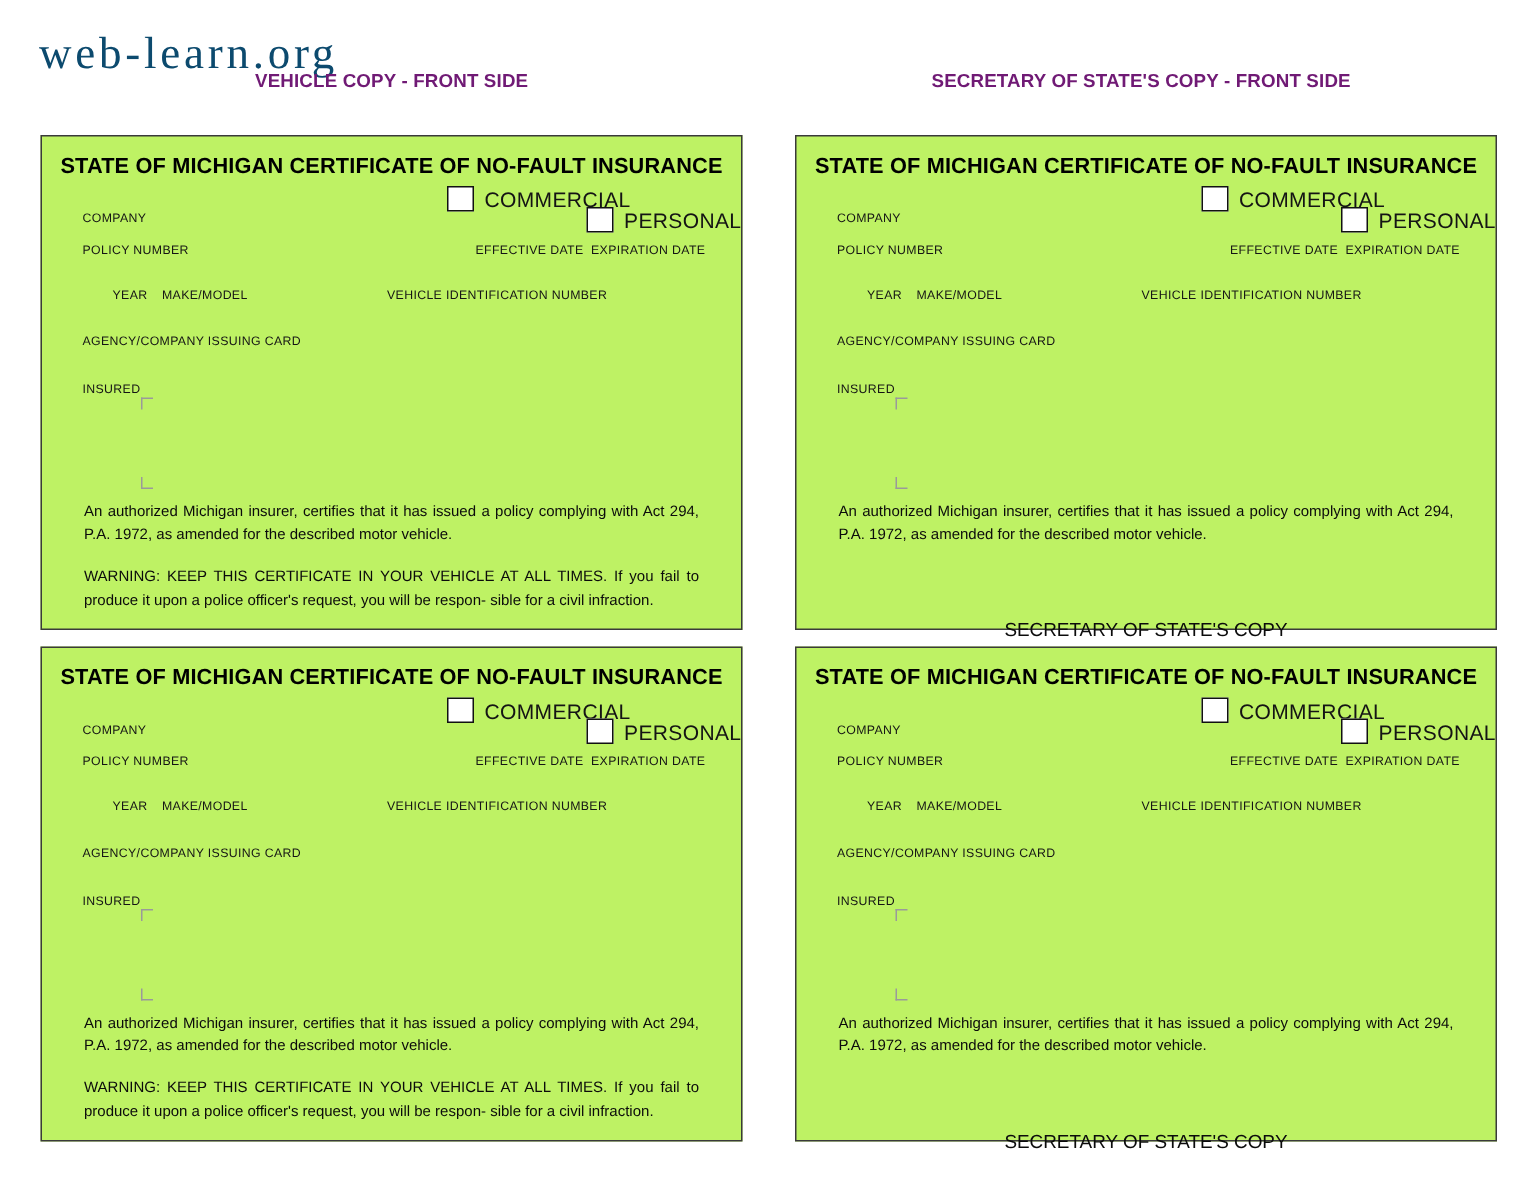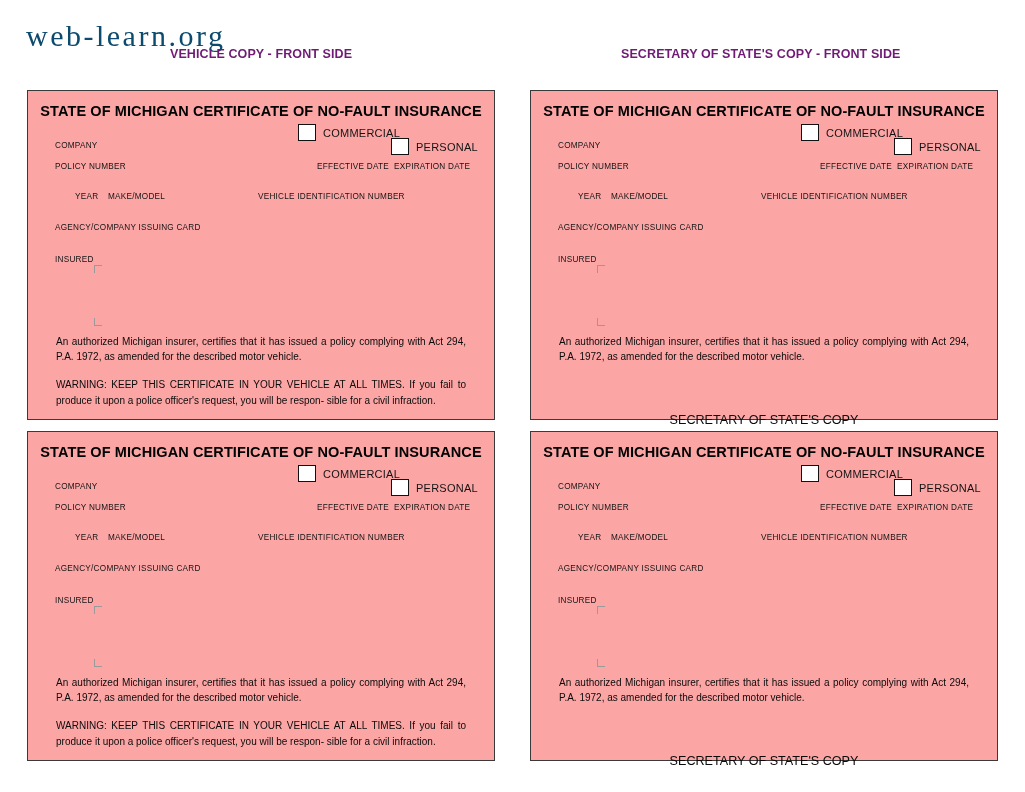--- a/index.html
+++ b/index.html
@@ -42,21 +42,21 @@
     z-index: 6;
   }
   #heading-vehicle  { left: 170px; top: 47px; }
   #heading-sos      { left: 621px; top: 47px; }
 
   
   .card {
     position: absolute;
     box-sizing: border-box;
     border: 1.5px solid #3a3a3a;
-    background: #fca5a5;
+    background: #bef264;
   }
   #card-top-left     { left: 27px;  top: 90px;  width: 468px; height: 330px; }
   #card-top-right    { left: 530px; top: 90px;  width: 468px; height: 330px; }
   #card-bottom-left  { left: 27px;  top: 431px; width: 468px; height: 330px; }
   #card-bottom-right { left: 530px; top: 431px; width: 468px; height: 330px; }
 
   .card-inner {
     position: relative;
     width: 100%;
     height: 100%;
@@ -104,21 +104,21 @@
 
   .cbox {
     width: 18px;
     height: 17px;
     box-sizing: border-box;
     border: 1.6px solid #111111;
     background: #ffffff;
     flex: none;
   }
   .cbox-label {
-    font-size: 11px;
+    font-size: 14px;
     letter-spacing: 0.25px;
     color: #141414;
     margin-left: 7px;
     white-space: nowrap;
   }
 
   
   .corner {
     position: absolute;
     width: 8px;

